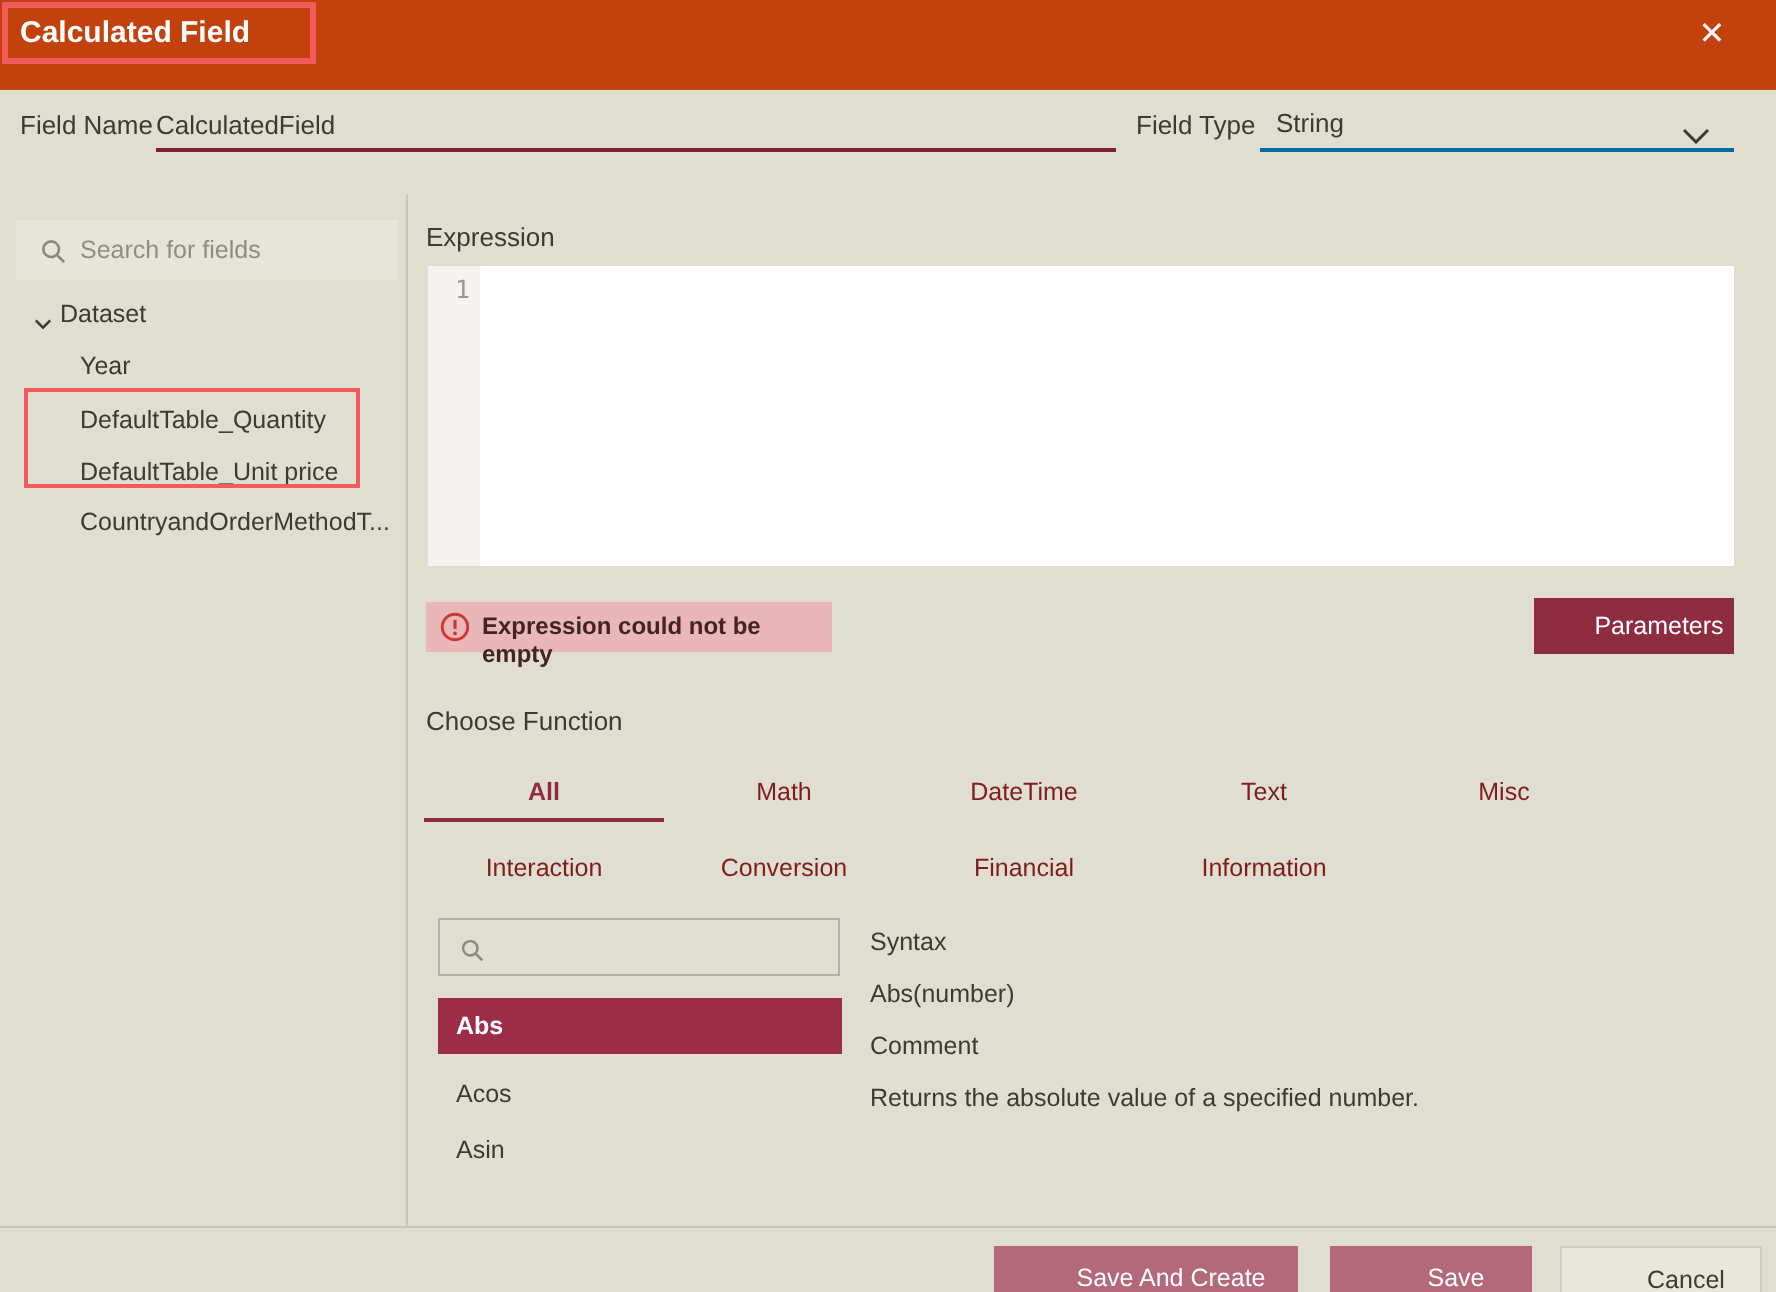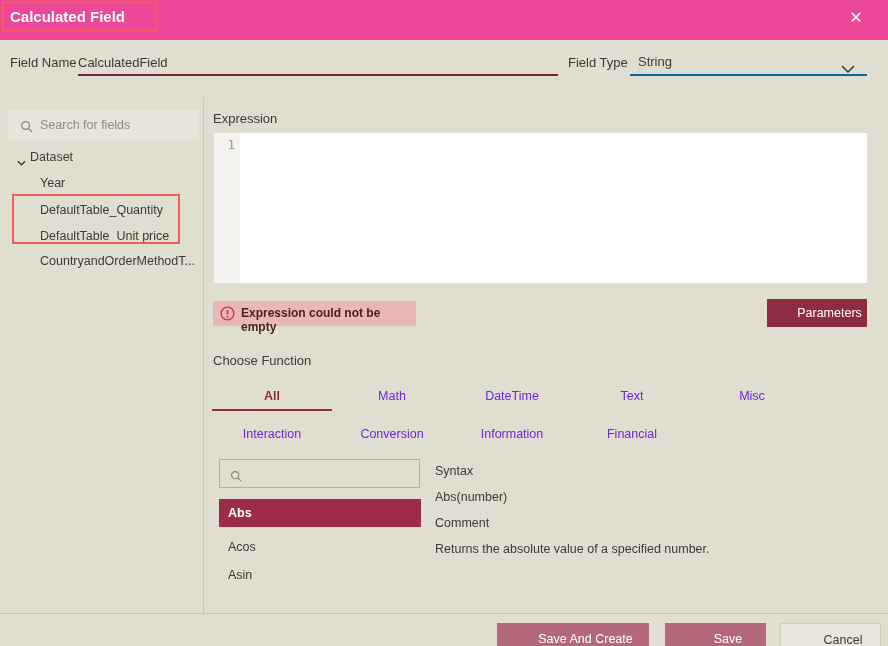--- a/index.html
+++ b/index.html
@@ -1,21 +1,21 @@
 <!DOCTYPE html>
 <html><head>
 <meta charset="utf-8">
 <style>
   * { margin:0; padding:0; box-sizing:border-box; }
   html,body { width:888px; height:646px; overflow:hidden; }
   body { font-family:"Liberation Sans","DejaVu Sans",sans-serif; background:#e0ded1; }
   #dialog { position:relative; width:888px; height:646px; background:#e0ded1; overflow:hidden; }
 
   
-  .titlebar { position:absolute; left:0; top:0; width:888px; height:40px; background:#ec4899; }
+  .titlebar { position:absolute; left:0; top:0; width:888px; height:45px; background:#c2410c; }
   .title { position:absolute; left:10px; top:8px; font-size:15px; font-weight:700; color:#ffffff; }
   .close-btn { position:absolute; right:22px; top:8px; width:20px; height:20px; color:#ffffff;
                font-size:16px; line-height:20px; text-align:center; cursor:pointer; }
 
   
   .annot { position:absolute; border:3px solid #f15b5b; pointer-events:none; }
   #annot-title { left:1px; top:1px; width:157px; height:31px; }
   #annot-fields { left:12px; top:194px; width:168px; height:50px; border-width:2px; }
 
   
@@ -56,21 +56,21 @@
   .error-badge .err-txt { position:absolute; left:28px; top:5px; font-size:12px; font-weight:700; color:#472225; }
 
   .btn { position:absolute; text-align:center; cursor:pointer; font-size:12.5px;padding-left:25px; }
   #parameters-btn { left:767px; top:299px; width:100px; height:28px; line-height:28px;
       background:#8e2c42; color:#ffffff; }
 
   
   .tabs-row1 { position:absolute; left:212px; top:383px; width:600px; height:28px; display:flex; }
   .tabs-row2 { position:absolute; left:212px; top:421px; width:480px; height:28px; display:flex; }
   .tab { width:120px; height:28px; line-height:26px; text-align:center; font-size:12.5px;
-      color:#6d28d9; cursor:pointer; }
+      color:#7f1d1d; cursor:pointer; }
   .tab.selected { color:#8e2c42; font-weight:700; border-bottom:2px solid #8e2c42; }
 
   
   .fn-search { position:absolute; left:219px; top:459px; width:201px; height:29px;
       border:1px solid #b3b1a5; }
   .fn-search input { position:absolute; left:28px; top:0; width:168px; height:27px; border:none;
       background:transparent; outline:none; font-size:12.5px; color:#3b3a35;
       font-family:"Liberation Sans","DejaVu Sans",sans-serif; }
   .fn-search .mag { position:absolute; left:10px; top:8px; }
   .fn-item { position:absolute; left:219px; width:202px; height:28px; line-height:28px;
@@ -157,22 +157,22 @@
   <div class="tabs-row1">
     <div class="tab selected">All</div>
     <div class="tab">Math</div>
     <div class="tab">DateTime</div>
     <div class="tab">Text</div>
     <div class="tab">Misc</div>
   </div>
   <div class="tabs-row2">
     <div class="tab">Interaction</div>
     <div class="tab">Conversion</div>
+    <div class="tab">Financial</div>
     <div class="tab">Information</div>
-    <div class="tab">Financial</div>
   </div>
 
   <div class="fn-search">
     <span class="mag">
       <svg width="12" height="12" viewBox="0 0 14 14">
           <circle cx="6" cy="6" r="4.2" fill="none" stroke="#8a887d" stroke-width="1.4"></circle>
           <line x1="9.3" y1="9.3" x2="13" y2="13" stroke="#8a887d" stroke-width="1.4"></line>
         </svg>
     </span>
     <input style="">

